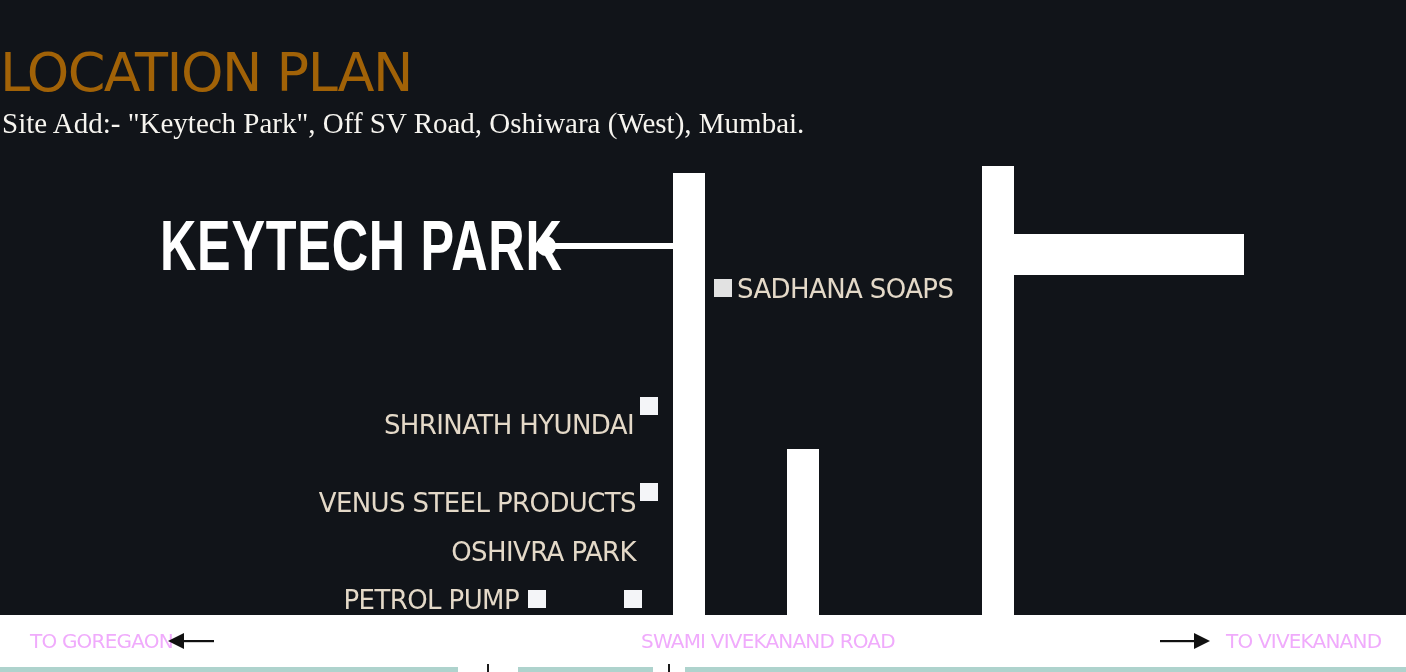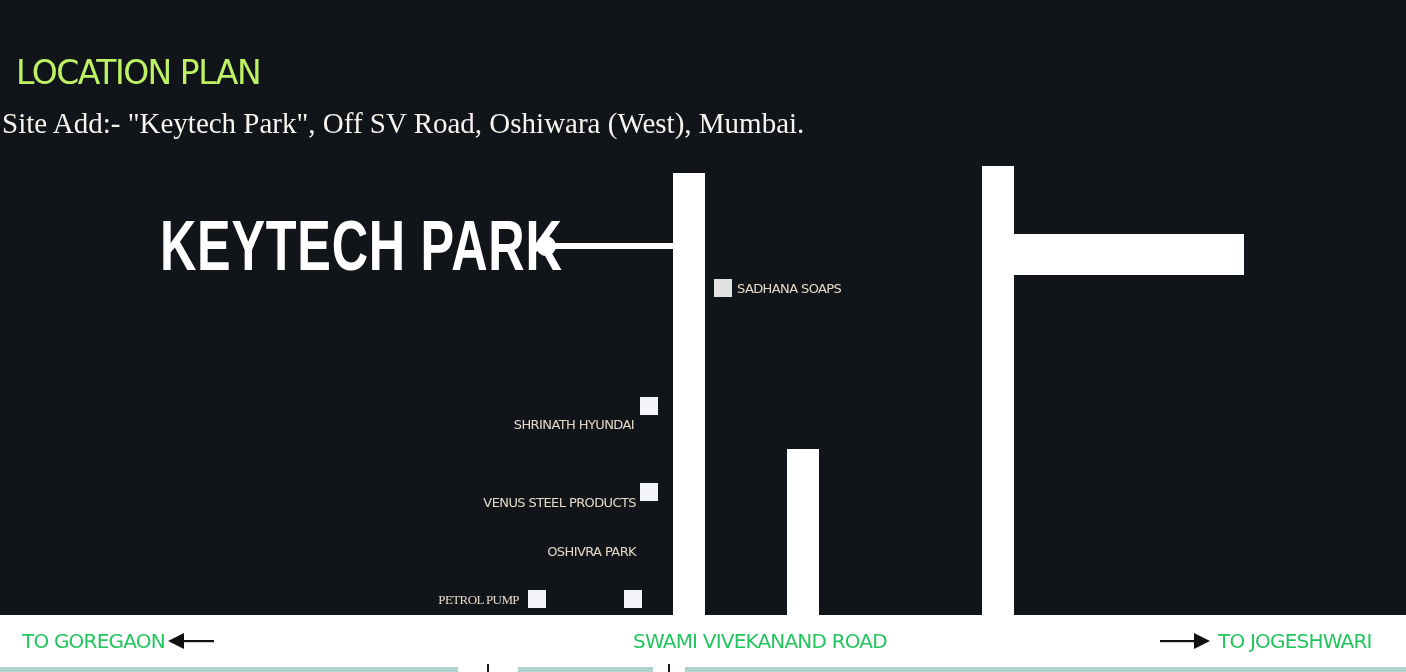--- a/index.html
+++ b/index.html
@@ -3,48 +3,48 @@
   <meta charset="utf-8">
   <style>
     html, body { margin: 0; padding: 0; }
     body {
       width: 1406px; height: 672px; overflow: hidden; position: relative;
       background: #111419;
       font-family: "Liberation Sans", sans-serif;
     }
     .abs { position: absolute; }
     .title {
-      left: 16px; top: 44px; font-size: 33px; line-height: 58px;
-      color: #bef264; font-family: "DejaVu Sans", sans-serif; font-weight: normal;
+      left: 0; top: 44px; font-size: 54px; line-height: 58px;
+      color: #a16207; font-family: "DejaVu Sans", sans-serif; font-weight: normal;
       letter-spacing: -1.5px; white-space: nowrap;
     }
     .address {
       left: 2px; top: 104px; font-size: 29px; line-height: 38px;
       color: #f6f4ef; font-family: "Liberation Serif", serif; white-space: nowrap;
     }
     .park-name {
       left: 160px; top: 206px; font-size: 70px; line-height: 80px;
       color: #ffffff; font-family: "Liberation Sans", sans-serif; font-weight: bold;
       transform: scaleX(0.72); transform-origin: left center; white-space: nowrap;
       letter-spacing: 1px;
     }
     .pointer-dot { left: 536px; top: 236px; width: 20px; height: 20px; border-radius: 50%; background: #fff; }
     .pointer-line { left: 550px; top: 243px; width: 124px; height: 6px; background: #fff; }
     .road { background: #ffffff; }
     .landmark {
-      font-size: 13px; line-height: 22px; color: #e4d9c8;
+      font-size: 26px; line-height: 22px; color: #e4d9c8;
       font-family: "DejaVu Sans", sans-serif; white-space: nowrap;
       letter-spacing: -0.6px;
     }
     .marker { width: 18px; height: 18px; background: #f4f5f8; }
     .marker.grey { background: #e2e2e2; }
     .bottom-band { left: 0; top: 615px; width: 1406px; height: 52px; background: #ffffff; }
     .dir-label {
-      font-size: 20px; line-height: 24px; color: #22c55e;
-      font-family: "DejaVu Sans", sans-serif; white-space: nowrap; letter-spacing: -0.8px;
+      font-size: 20px; line-height: 24px; color: #f0abfc;
+      font-family: "DejaVu Sans", sans-serif; white-space: nowrap; letter-spacing: -0.8px; margin-left: 8px;
     }
     .teal-strip { left: 0; top: 667px; width: 1406px; height: 5px; background: #aed3cd; }
     .gap { top: 667px; height: 5px; background: #ffffff; }
     .tick { top: 664px; width: 2px; height: 8px; background: #1a1a1a; }
   </style>
 </head>
 <body>
 
 <div class="abs title">LOCATION PLAN</div>
 <div class="abs address">Site Add:- "Keytech Park", Off SV Road, Oshiwara (West), Mumbai.</div>
@@ -63,33 +63,33 @@
 
 <div class="abs landmark" style="right:772px; top:395px;margin-top:19px;">SHRINATH HYUNDAI</div>
 <div class="abs marker" style="left:640px; top:397px;"></div>
 
 <div class="abs landmark" style="right:770px; top:492px;">VENUS STEEL PRODUCTS</div>
 <div class="abs marker" style="left:640px; top:483px;"></div>
 
 <div class="abs landmark" style="right:770px; top:541px;">OSHIVRA PARK</div>
 <div class="abs marker" style="left:624px; top:590px;"></div>
 
-<div class="abs landmark" style="right:887px; top:589px;font-family:Liberation Serif, serif;">PETROL PUMP</div>
+<div class="abs landmark" style="right:887px; top:589px;">PETROL PUMP</div>
 <div class="abs marker" style="left:528px; top:590px;"></div>
 
 <div class="abs bottom-band"></div>
 <div class="abs dir-label" style="left:22px; top:629px;">TO GOREGAON</div>
 <svg class="abs" style="left:168px; top:632px;" width="48" height="18" viewBox="0 0 48 18">
   <polygon points="0,9 16,1 16,17" fill="#111"></polygon>
   <rect x="14" y="8" width="32" height="2.2" fill="#111"></rect>
 </svg>
 <div class="abs dir-label" style="left:633px; top:629px;text-align:center;">SWAMI VIVEKANAND ROAD</div>
 <svg class="abs" style="left:1160px; top:632px;" width="50" height="18" viewBox="0 0 50 18">
   <rect x="0" y="8" width="34" height="2.2" fill="#111"></rect>
   <polygon points="50,9 34,1 34,17" fill="#111"></polygon>
 </svg>
-<div class="abs dir-label" style="left:1218px; top:629px;">TO JOGESHWARI</div>
+<div class="abs dir-label" style="left:1218px; top:629px;">TO VIVEKANAND</div>
 
 <div class="abs teal-strip"></div>
 <div class="abs gap" style="left:458px; width:60px;"></div>
 <div class="abs gap" style="left:653px; width:32px;"></div>
 <div class="abs tick" style="left:487px;"></div>
 <div class="abs tick" style="left:668px;"></div>
 
 </body></html>

